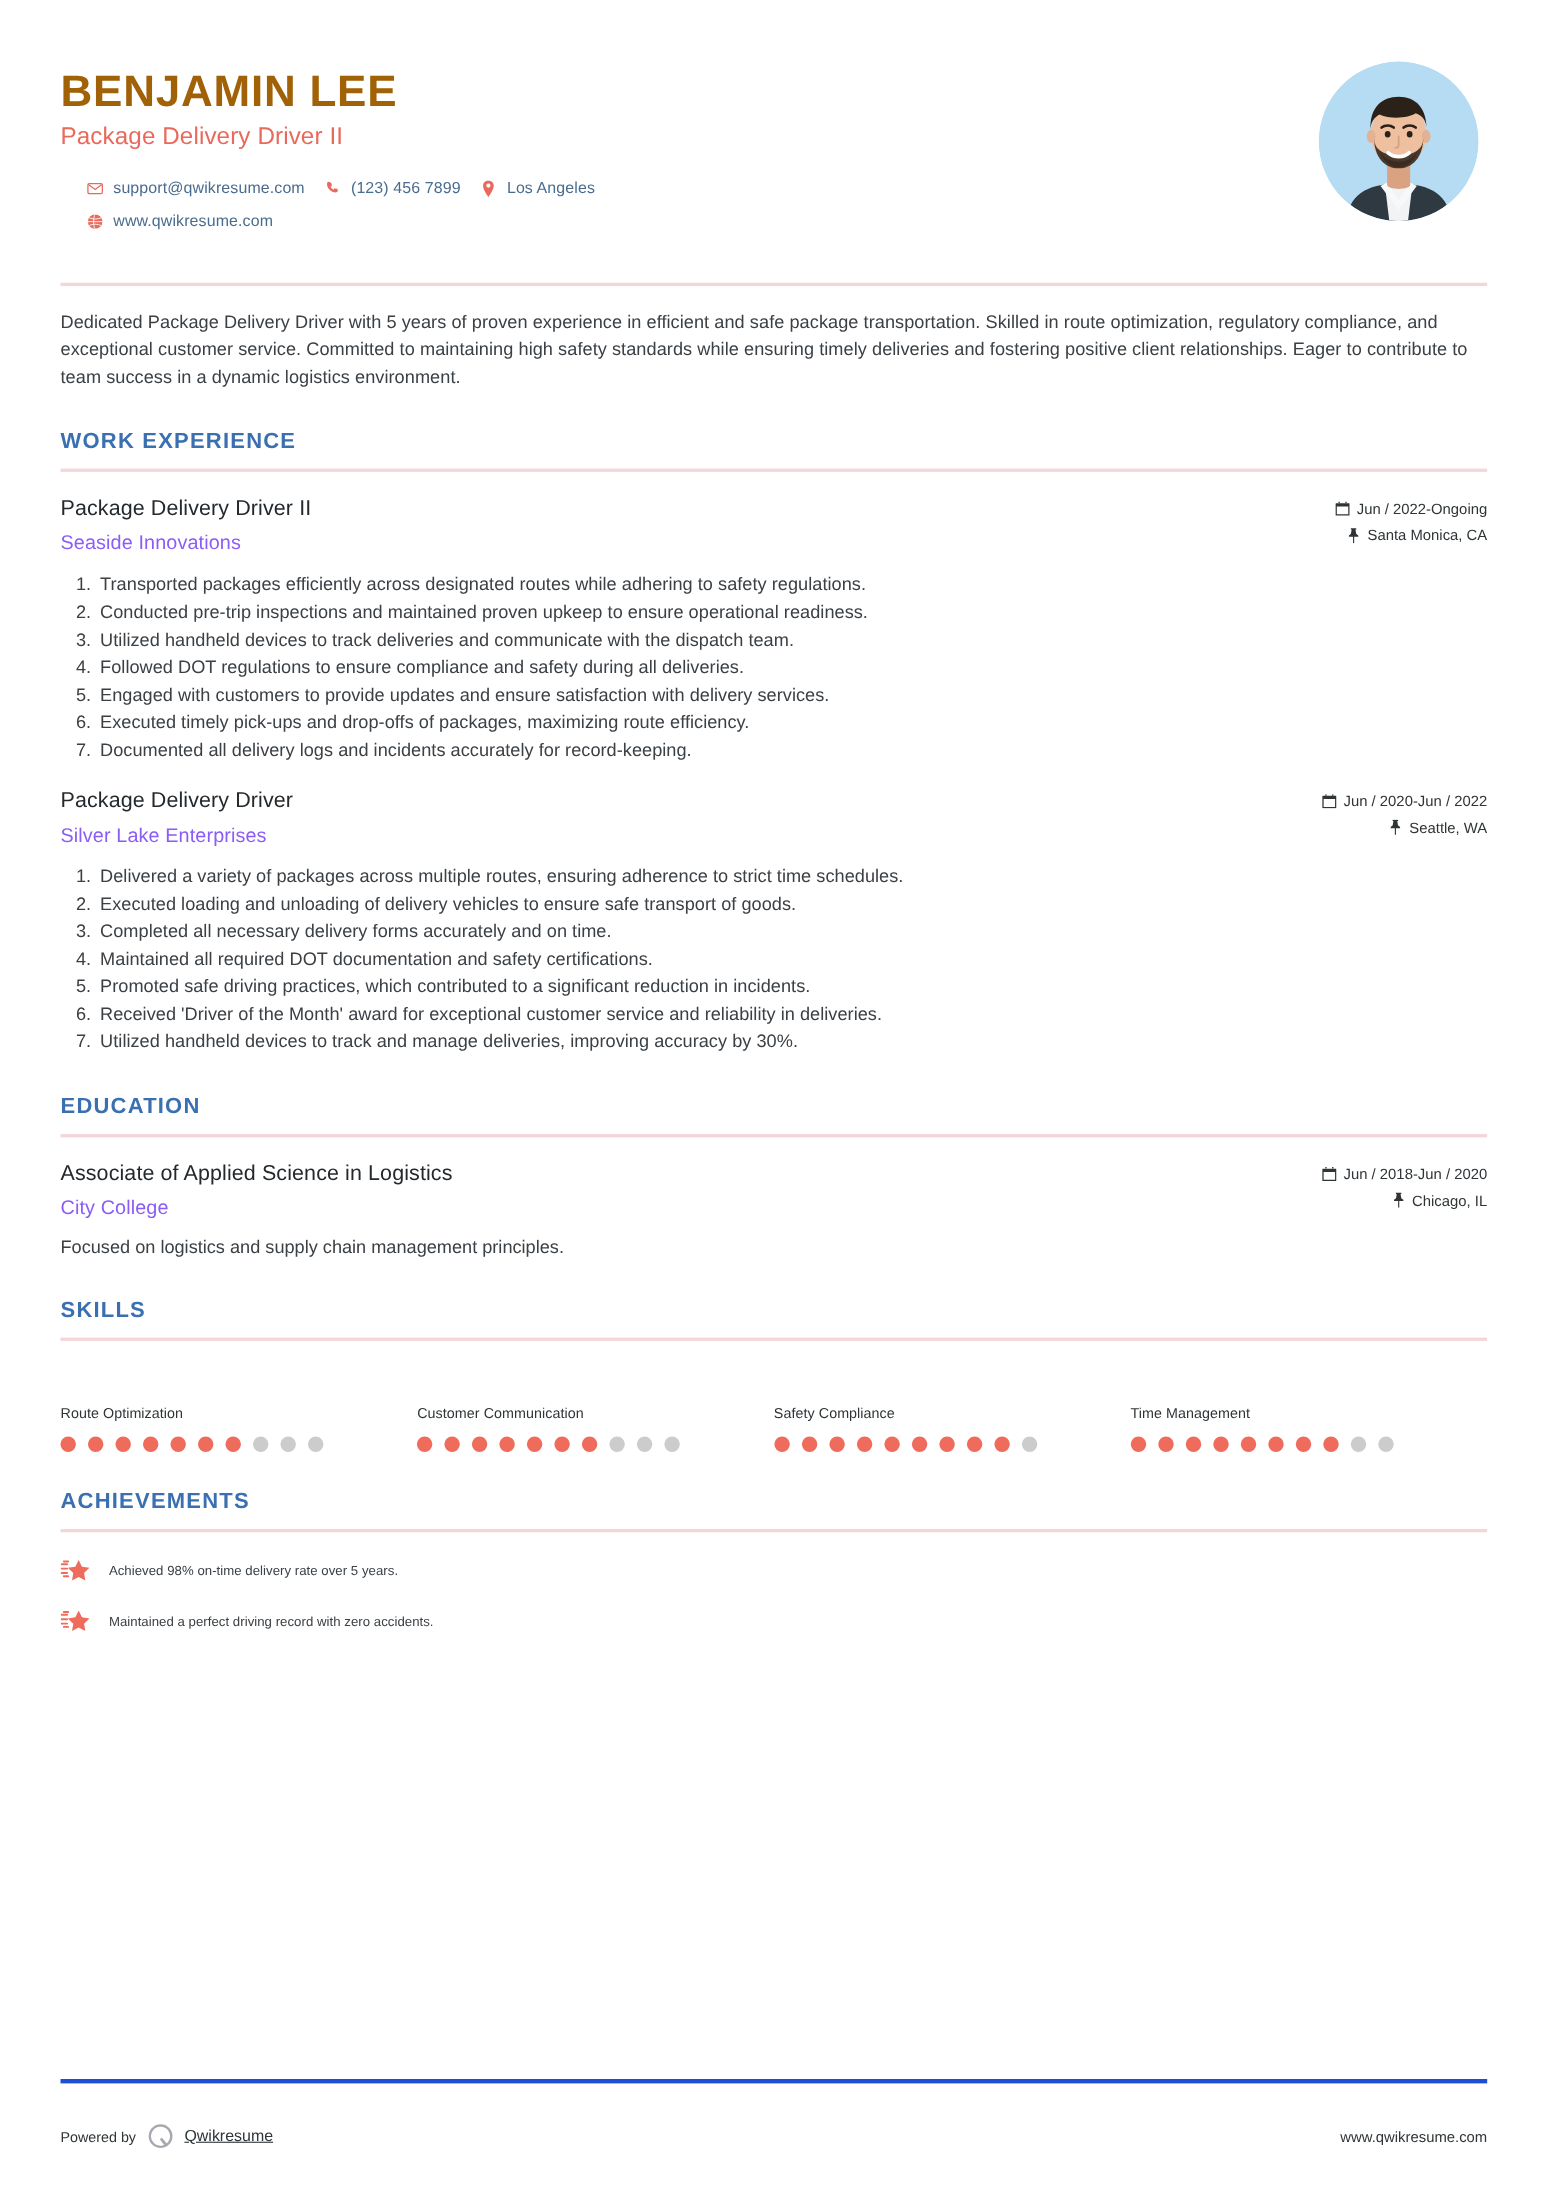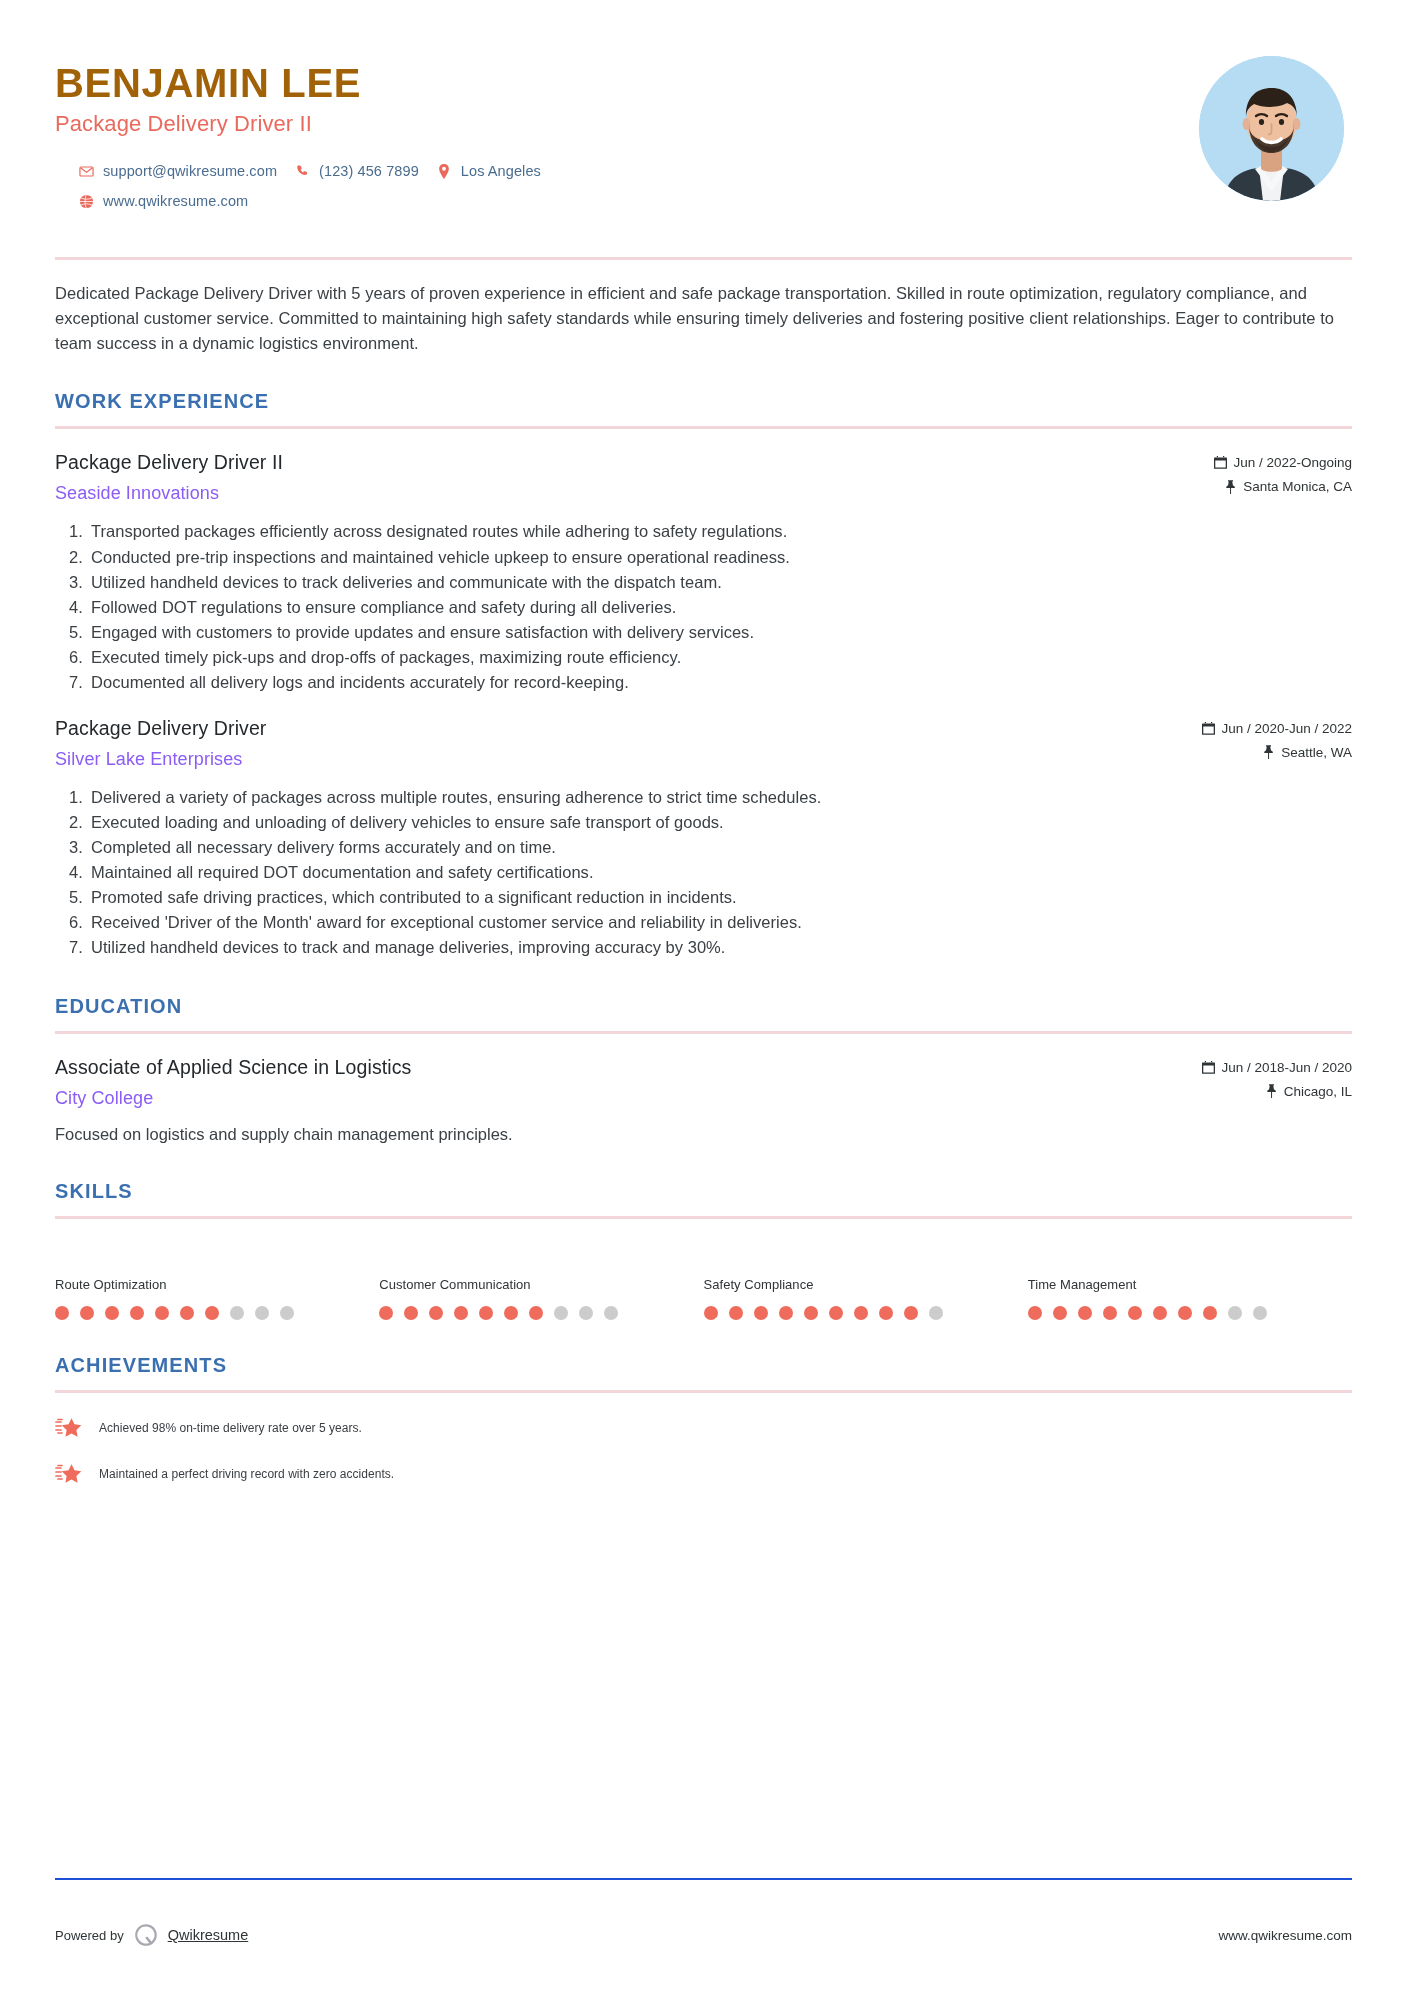--- a/index.html
+++ b/index.html
@@ -257,25 +257,25 @@
     color: #3b4045;
     letter-spacing: 0.03px;
   }
 
   
   .footer {
     position: absolute;
     left: 55px;
     right: 55px;
     bottom: 0;
-    height: 112px;
+    height: 100px;
     display: flex;
     align-items: center;
     justify-content: space-between;
-    border-top: 2px solid #1d4ed8;
+    border-top: 4px solid #1d4ed8;
   }
 
   .powered {
     display: flex;
     align-items: center;
     gap: 9px;
   }
 
   .powered-label {
     font-size: 13px;
@@ -436,21 +436,21 @@
               <svg width="11" height="14" viewBox="0 0 12 15" fill="#2f3437">
                 <path d="M3.3 0h5.4v1.4H7.9l.7 4.2 2.1 1.6v1.3H6.6V15h-1.1V8.5H1.4V7.2l2-1.6.7-4.2H3.3z"></path>
               </svg>
             </span>
             <span>Santa Monica, CA</span>
           </div>
         </div>
       </div>
       <ol class="bullets">
         <li>Transported packages efficiently across designated routes while adhering to safety regulations.</li>
-        <li>Conducted pre-trip inspections and maintained vehicle upkeep to ensure operational readiness.</li>
+        <li>Conducted pre-trip inspections and maintained proven upkeep to ensure operational readiness.</li>
         <li>Utilized handheld devices to track deliveries and communicate with the dispatch team.</li>
         <li>Followed DOT regulations to ensure compliance and safety during all deliveries.</li>
         <li>Engaged with customers to provide updates and ensure satisfaction with delivery services.</li>
         <li>Executed timely pick-ups and drop-offs of packages, maximizing route efficiency.</li>
         <li>Documented all delivery logs and incidents accurately for record-keeping.</li>
       </ol>
     </div>
 
     <div class="entry second">
       <div class="entry-head">

